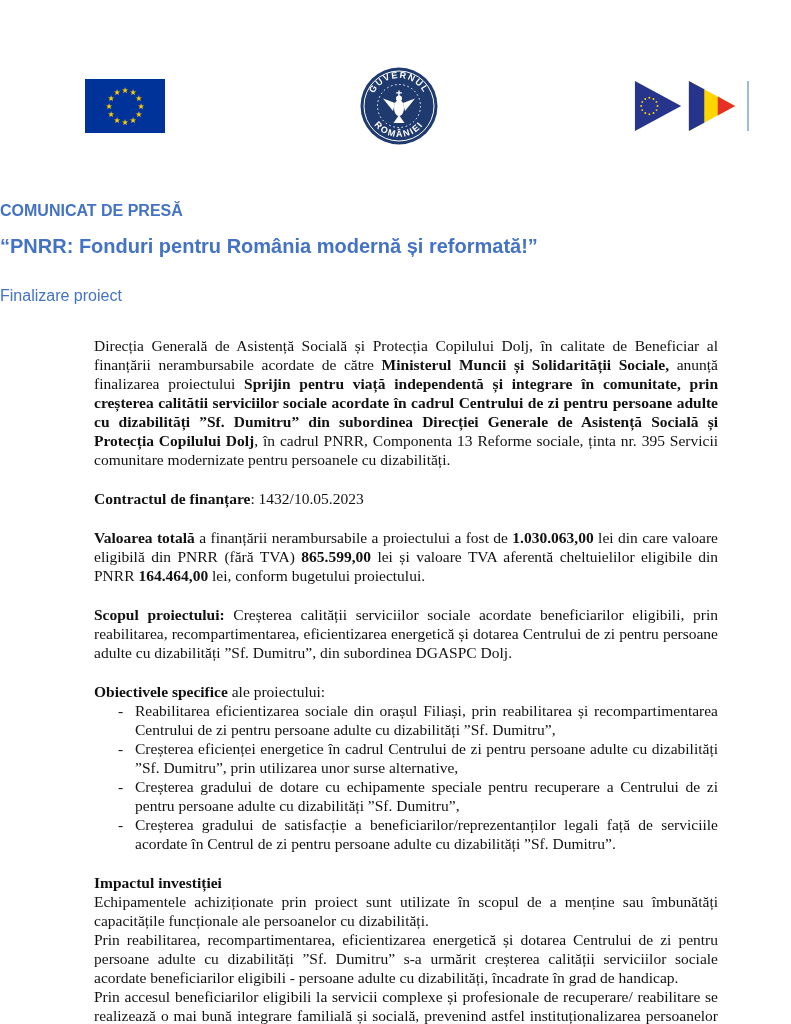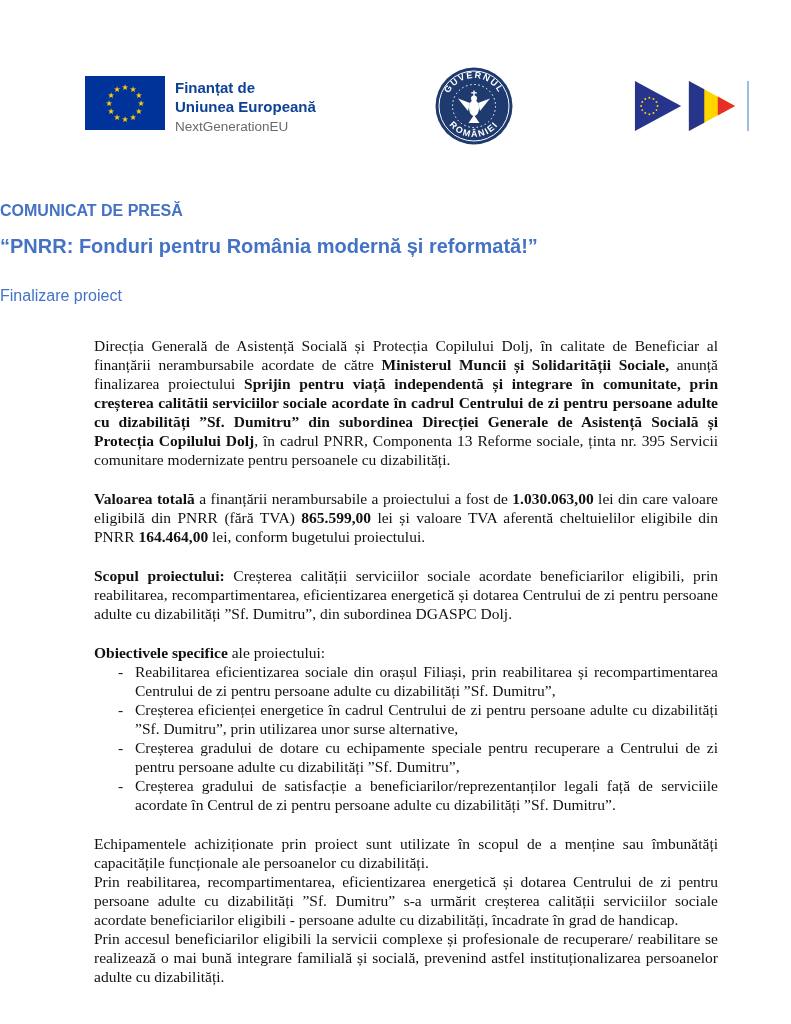--- a/index.html
+++ b/index.html
@@ -58,25 +58,20 @@
           <text x="53.9" y="38">★</text>
           <text x="48" y="43.9">★</text>
           <text x="40" y="46">★</text>
           <text x="32" y="43.9">★</text>
           <text x="26.1" y="38">★</text>
           <text x="24" y="30">★</text>
           <text x="26.1" y="22">★</text>
           <text x="32" y="16.1">★</text>
         </g>
       </svg>
-      <div class="eu-text">
-        <div class="eu-bold">Finanțat de</div>
-        <div class="eu-bold">Uniunea Europeană</div>
-        <div class="eu-gray">NextGenerationEU</div>
-      </div>
     </div>
 
     <div class="gov-seal">
       <svg viewBox="0 0 80 80" xmlns="http://www.w3.org/2000/svg">
         <circle cx="40" cy="40" r="38.5" fill="#1E3A6E"></circle>
         <circle cx="40" cy="40" r="35" fill="none" stroke="#ffffff" stroke-width="1"></circle>
         <circle cx="40" cy="40" r="21.5" fill="none" stroke="#ffffff" stroke-width="1" stroke-dasharray="1.6 2.6"></circle>
         <path id="sealTopArc" d="M 12 40 A 28 28 0 0 1 68 40" fill="none"></path>
         <path id="sealBotArc" d="M 9 40 A 31 31 0 0 0 71 40" fill="none"></path>
         <text class="seal-text" fill="#ffffff" font-size="9">
@@ -127,20 +122,21 @@
     <div class="title-block">
       <div class="title">COMUNICAT DE PRESĂ</div>
       <div class="subtitle">“PNRR: Fonduri pentru România modernă și reformată!”</div>
       <div class="section-title">Finalizare proiect</div>
     </div>
 
     <div class="body-text">
 
       <p class="para"><span>Direcția Generală de Asistență Socială și Protecția Copilului Dolj, în calitate de Beneficiar al finanțării nerambursabile acordate de către </span><span class="b">Ministerul Muncii și Solidarității Sociale,</span><span> anunță finalizarea proiectului </span><span class="b">Sprijin pentru viață independentă și integrare în comunitate, prin creșterea calitătii serviciilor sociale acordate în cadrul Centrului de zi pentru persoane adulte cu dizabilități ”Sf. Dumitru” din subordinea Direcției Generale de Asistență Socială și Protecția Copilului Dolj</span><span>, în cadrul PNRR, Componenta 13 Reforme sociale, ținta nr. 395 Servicii comunitare modernizate pentru persoanele cu dizabilități.</span></p>
 
+      <p class="para"><span class="b">Contractul de finanțare</span><span>: 1432/10.05.2023</span></p>
 
       <p class="para"><span class="b">Valoarea totală</span><span> a finanțării nerambursabile a proiectului a fost de </span><span class="b">1.030.063,00</span><span> lei din care valoare eligibilă din PNRR (fără TVA) </span><span class="b">865.599,00</span><span> lei și valoare TVA aferentă cheltuielilor eligibile din PNRR </span><span class="b">164.464,00</span><span> lei, conform bugetului proiectului.</span></p>
 
       <p class="para"><span class="b">Scopul proiectului:</span><span> Creșterea calității serviciilor sociale acordate beneficiarilor eligibili, prin reabilitarea, recompartimentarea, eficientizarea energetică și dotarea Centrului de zi pentru persoane adulte cu dizabilități ”Sf. Dumitru”, din subordinea DGASPC Dolj.</span></p>
 
       <div class="objectives">
         <p class="para no-gap"><span class="b">Obiectivele specifice</span><span> ale proiectului:</span></p>
         <div class="obj-item">
           <span class="obj-marker">-</span>
           <span class="obj-text">Reabilitarea eficientizarea sociale din orașul Filiași, prin reabilitarea și recompartimentarea Centrului de zi pentru persoane adulte cu dizabilități ”Sf. Dumitru”,</span>
@@ -153,20 +149,21 @@
           <span class="obj-marker">-</span>
           <span class="obj-text">Creșterea gradului de dotare cu echipamente speciale pentru recuperare a Centrului de zi pentru persoane adulte cu dizabilități ”Sf. Dumitru”,</span>
         </div>
         <div class="obj-item">
           <span class="obj-marker">-</span>
           <span class="obj-text">Creșterea gradului de satisfacție a beneficiarilor/reprezentanților legali față de serviciile acordate în Centrul de zi pentru persoane adulte cu dizabilități ”Sf. Dumitru”.</span>
         </div>
       </div>
 
       <div class="impact">
+        <p class="para no-gap bold">Impactul investiției</p>
         <p class="para no-gap">Echipamentele achiziționate prin proiect sunt utilizate în scopul de a menține sau îmbunătăți capacitățile funcționale ale persoanelor cu dizabilități.</p>
         <p class="para no-gap">Prin reabilitarea, recompartimentarea, eficientizarea energetică și dotarea Centrului de zi pentru persoane adulte cu dizabilități ”Sf. Dumitru” s-a urmărit creșterea calității serviciilor sociale acordate beneficiarilor eligibili - persoane adulte cu dizabilități, încadrate în grad de handicap.</p>
         <p class="para no-gap">Prin accesul beneficiarilor eligibili la servicii complexe și profesionale de recuperare/ reabilitare se realizează o mai bună integrare familială și socială, prevenind astfel instituționalizarea persoanelor adulte cu dizabilități.</p>
       </div>
 
     </div>
   </main>
 </div>
 
 </body></html>

